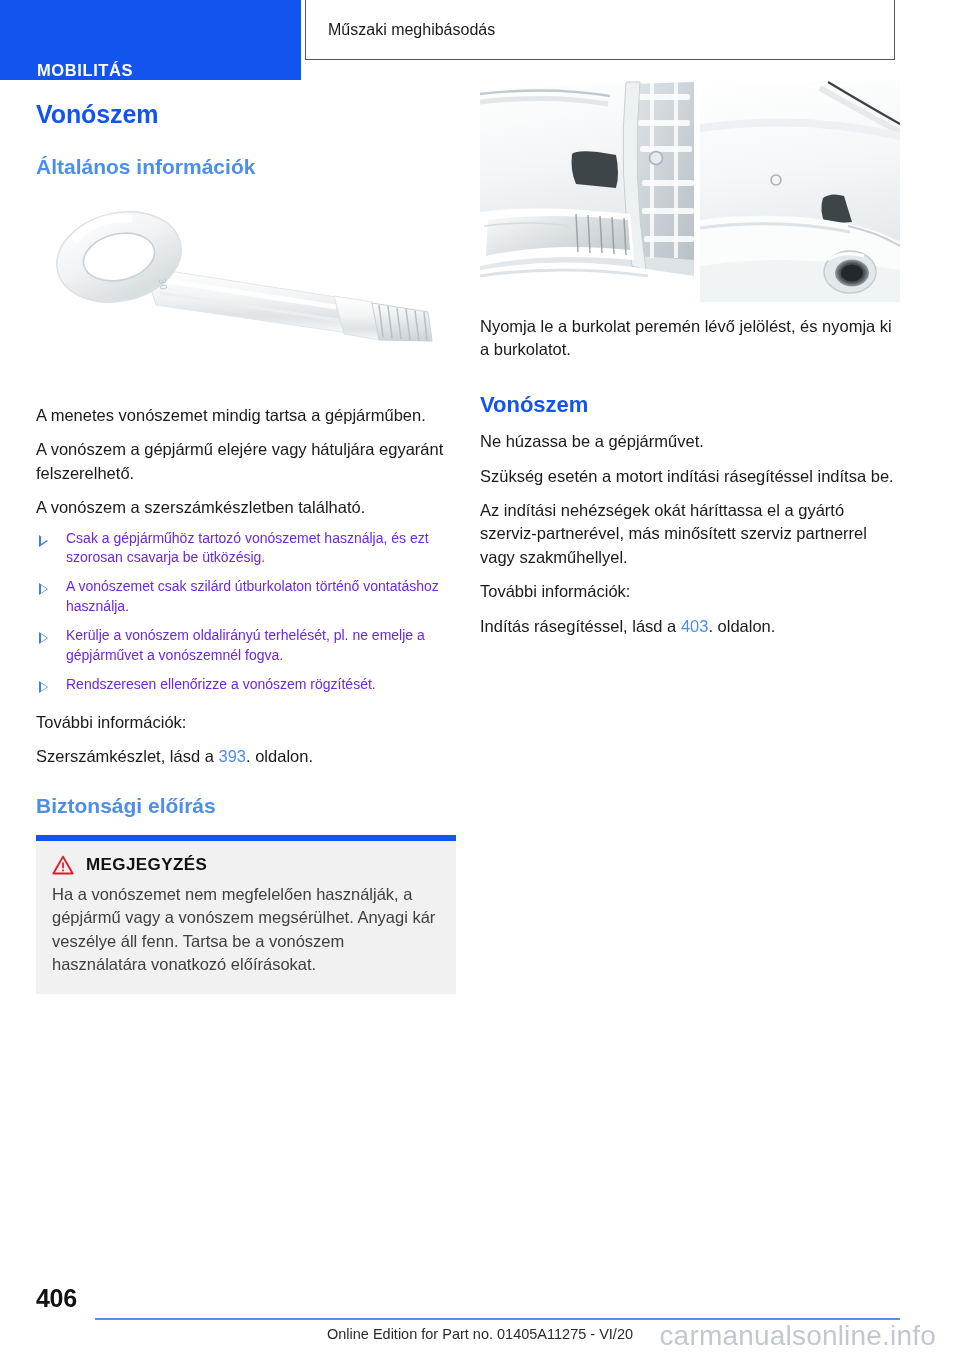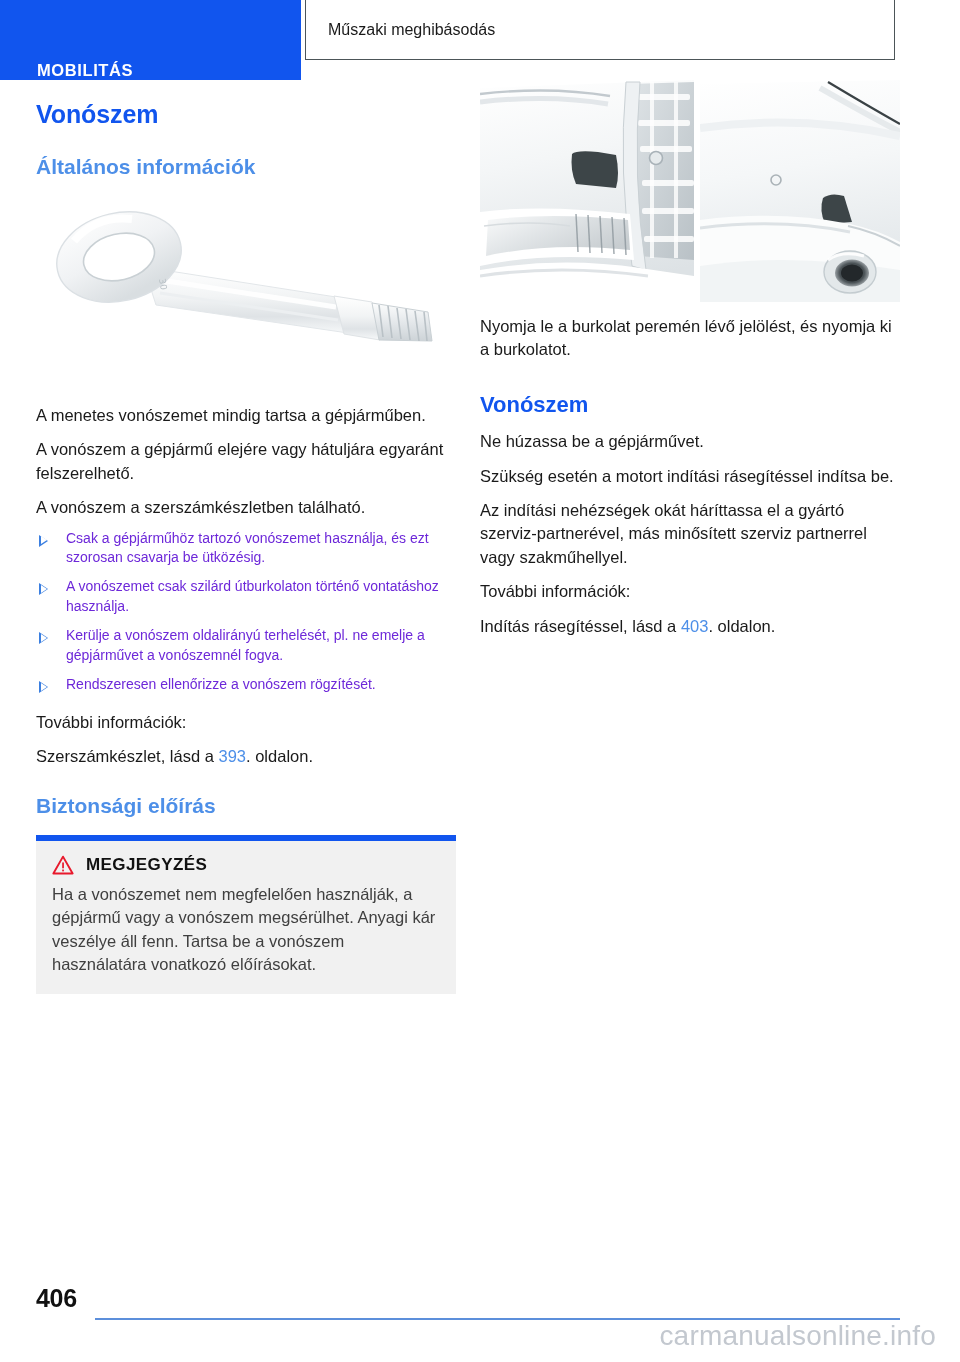--- a/index.html
+++ b/index.html
@@ -458,14 +458,15 @@
     <p class="body">További információk:</p>
 
     <p class="body"><span>Indítás rásegítéssel, lásd a </span><span class="pageref">403</span><span>. oldalon.</span></p>
 
   </div>
 </div>
 
 <div class="footer">
   <div class="folio">406</div>
   <div class="footer-rule"></div>
+  <div class="footer-note">Online Edition for Part no. 01405A11275 - VI/20</div>
   <div class="watermark">carmanualsonline.info</div>
 </div>
 
 </body></html>

